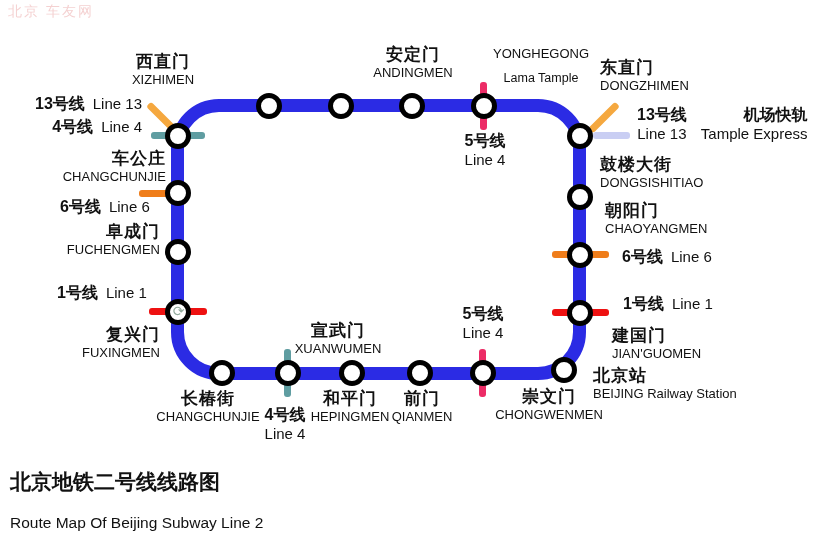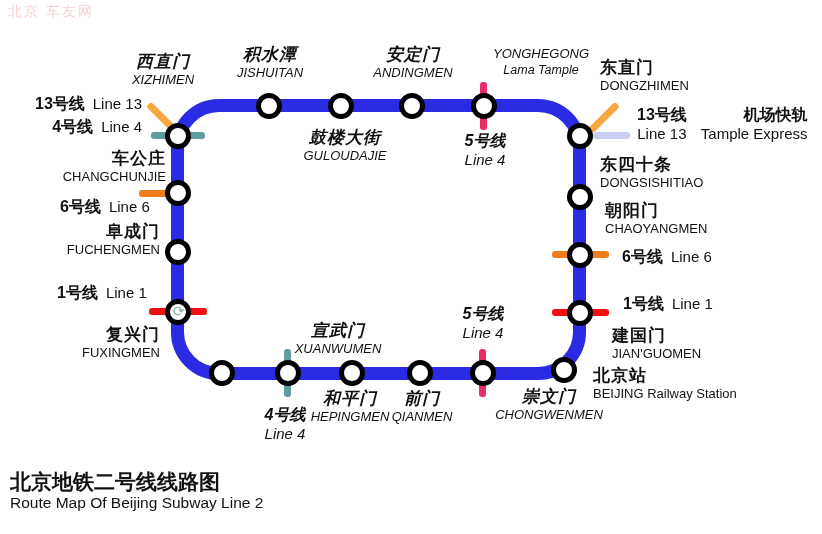--- a/index.html
+++ b/index.html
@@ -11,36 +11,36 @@
     position:absolute; left:171px; top:99px; width:415px; height:281px;
     border:13px solid #2b2be4; border-radius:48px; box-sizing:border-box;
   }
   .tick { position:absolute; height:7px; border-radius:3px; }
   .tick.v { width:7px; }
   .station {
     position:absolute; width:16px; height:16px; background:#ffffff;
     border:5px solid #000000; border-radius:50%;
   }
   .lbl { position:absolute; white-space:nowrap; color:#111; line-height:1.12; }
-  .center { transform:translateX(-50%); text-align:center;font-style:italic; }
+  .center { transform:translateX(-50%); text-align:center; }
   .right { text-align:right; }
   .zh { font-size:17px; font-weight:bold; letter-spacing:1px; }
   .en { font-size:13px; margin-top:2px; letter-spacing:0; }
-  .sub { font-size:12.5px; margin-top:1px;text-align:center; }
+  .sub { font-size:12.5px; margin-top:9px;text-align:center; }
   .xzh { font-size:16px; font-weight:bold; }
   .xen { font-size:15px; margin-top:2px; }
   .xen2 { font-size:15px; margin-left:8px; }
   .xrow + .xrow { margin-top:5px; }
   #loop-glyph {
     position:absolute; left:170px; top:303px; width:17px; height:17px;
     font-size:14px; color:#92ab9d; text-align:center; line-height:17px;
   }
   #watermark { position:absolute; left:8px; top:3px; font-size:14px; color:#e89a9a; opacity:.45; letter-spacing:2px; }
   #title-zh { font-size:21px; font-weight:bold; }
-  #title-en { font-size:15.5px; margin-top:0; }
+  #title-en { font-size:15.5px; margin-top:20px; }
   #period-zh { font-size:17px; font-weight:bold; }
   #period-en { font-size:13px; margin-top:2px; }
 </style>
 </head>
 <body>
 
 <div id="canvas">
 
   <div id="watermark">北京 车友网</div>
 
@@ -75,42 +75,34 @@
   <div class="station" style="left:567px;top:123px"></div>
   <div class="station" style="left:471px;top:93px"></div>
   <div class="station" style="left:399px;top:93px"></div>
   <div class="station" style="left:328px;top:93px"></div>
   <div class="station" style="left:256px;top:93px"></div>
 
   <div class="lbl center" style="left:163px;top:52px">
     <div class="zh">西直门</div>
     <div class="en">XIZHIMEN</div>
   </div>
-  <div class="lbl center" style="left:270px;top:45px">
-    <div class="zh">积水潭</div>
-    <div class="en">JISHUITAN</div>
-  </div>
-  <div class="lbl center" style="left:345px;top:128px">
-    <div class="zh">鼓楼大街</div>
-    <div class="en">GULOUDAJIE</div>
-  </div>
   <div class="lbl center" style="left:413px;top:45px">
     <div class="zh">安定门</div>
     <div class="en">ANDINGMEN</div>
   </div>
   <div class="lbl center" style="left:541px;top:45px">
     <div class="en">YONGHEGONG</div>
     <div class="sub">Lama Tample</div>
   </div>
   <div class="lbl" style="left:600px;top:58px;width:72px;text-align:left">
     <div class="zh">东直门</div>
     <div class="en">DONGZHIMEN</div>
   </div>
   <div class="lbl" style="left:600px;top:155px">
-    <div class="zh">东四十条</div>
+    <div class="zh">鼓楼大街</div>
     <div class="en">DONGSISHITIAO</div>
   </div>
   <div class="lbl" style="left:612px;top:326px">
     <div class="zh">建国门</div>
     <div class="en">JIAN'GUOMEN</div>
   </div>
   <div class="lbl" style="left:605px;top:201px">
     <div class="zh">朝阳门</div>
     <div class="en">CHAOYANGMEN</div>
   </div>
@@ -126,20 +118,24 @@
     <div class="zh">前门</div>
     <div class="en">QIANMEN</div>
   </div>
   <div class="lbl center" style="left:350px;top:389px">
     <div class="zh">和平门</div>
     <div class="en">HEPINGMEN</div>
   </div>
   <div class="lbl center" style="left:338px;top:321px">
     <div class="zh">宣武门</div>
     <div class="en">XUANWUMEN</div>
+  </div>
+  <div class="lbl center" style="left:208px;top:389px">
+    <div class="zh">长椿街</div>
+    <div class="en">CHANGCHUNJIE</div>
   </div>
   <div class="lbl right" style="right:656px;top:149px">
     <div class="zh">车公庄</div>
     <div class="en">CHANGCHUNJIE</div>
   </div>
   <div class="lbl right" style="right:662px;top:222px">
     <div class="zh">阜成门</div>
     <div class="en">FUCHENGMEN</div>
   </div>
   <div class="lbl right" style="right:662px;top:325px">

